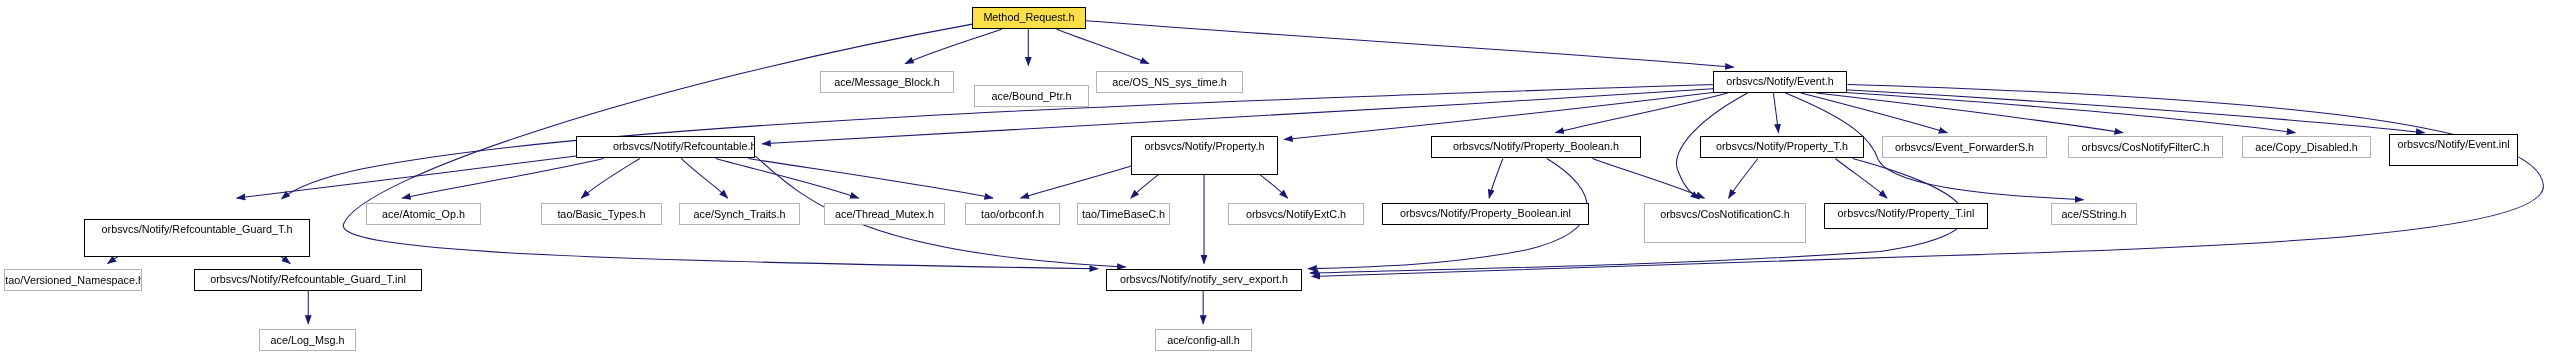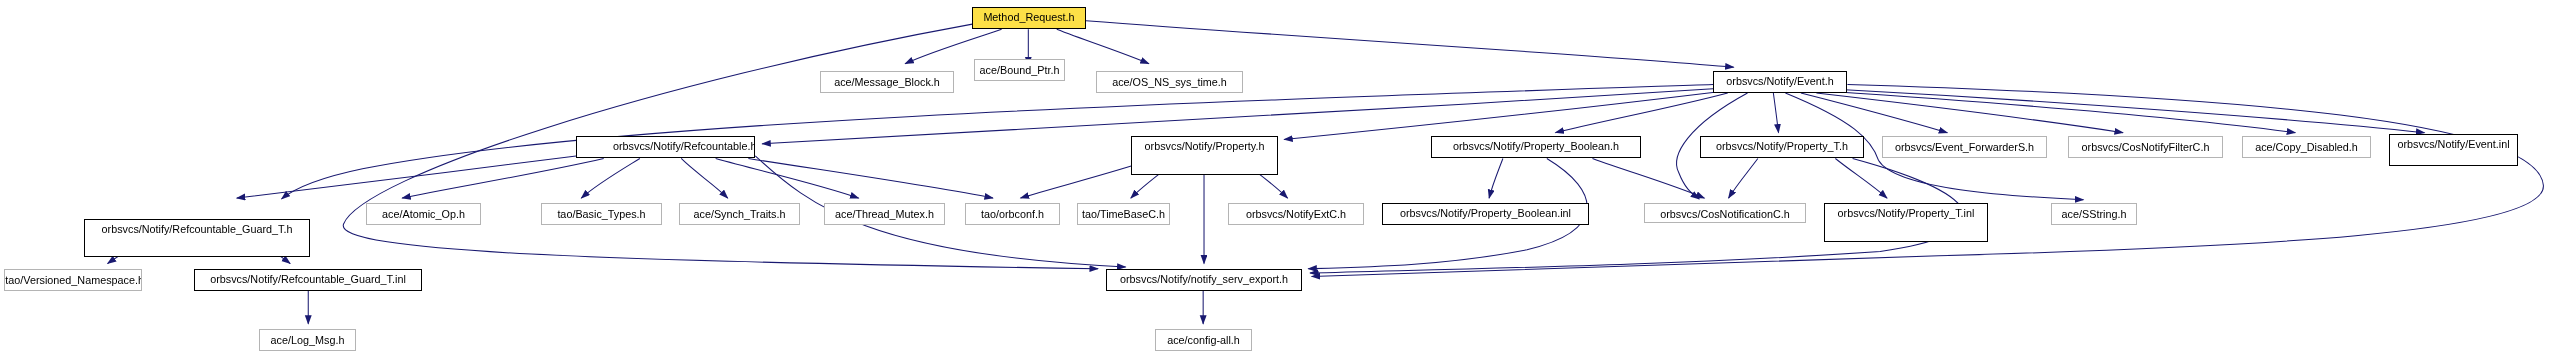--- a/index.html
+++ b/index.html
@@ -60,42 +60,42 @@
         <path d="M2150,184 C2312,228 2322,272 2182,292 C1950,308 1700,312 1520,317" class="edge" marker-end="url(#arrow)"></path>
         <path d="M190,262 C168,278 144,292 124,306" class="edge" marker-end="url(#arrow)"></path>
         <path d="M276,262 C296,278 318,292 336,306" class="edge" marker-end="url(#arrow)"></path>
         <path d="M357,338 L357,376" class="edge" marker-end="url(#arrow)"></path>
         <path d="M1396,338 L1396,376" class="edge" marker-end="url(#arrow)"></path>
       </g>
   </svg>
   <div id="nodes">
       <div class="node current" style="left: 972px; top: 6.9px; width: 114px; height: 22.4px;">Method_Request.h</div>
       <div class="node external" style="left: 820px; top: 71px; width: 134px; height: 22.4px;">ace/Message_Block.h</div>
-      <div class="node external" style="left: 974px; top: 59px; width: 91px; height: 22.4px;">ace/Bound_Ptr.h</div>
+      <div class="node external" style="left: 974px; top: 85px; width: 115px; height: 22.4px;">ace/Bound_Ptr.h</div>
       <div class="node external" style="left: 1096px; top: 71px; width: 147px; height: 22.4px;">ace/OS_NS_sys_time.h</div>
       <div class="node internal" style="left: 1713px; top: 71px; width: 134px; height: 22.4px;">orbsvcs/Notify/Event.h</div>
       <div class="node internal" style="left: 576px; top: 136px; width: 179px; height: 22.4px; padding-left: 36px;">orbsvcs/Notify/Refcountable.h</div>
       <div class="node internal" style="left: 1131px; top: 136px; width: 147px; height: 39px;">orbsvcs/Notify/Property.h</div>
       <div class="node internal" style="left: 1431px; top: 136px; width: 210px; height: 22.4px;">orbsvcs/Notify/Property_Boolean.h</div>
       <div class="node internal" style="left: 1700px; top: 136px; width: 164px; height: 22.4px;">orbsvcs/Notify/Property_T.h</div>
       <div class="node external" style="left: 1882px; top: 136px; width: 165px; height: 22.4px;">orbsvcs/Event_ForwarderS.h</div>
       <div class="node external" style="left: 2068px; top: 136px; width: 155px; height: 22.4px;">orbsvcs/CosNotifyFilterC.h</div>
       <div class="node external" style="left: 2242px; top: 136px; width: 129px; height: 22.4px;">ace/Copy_Disabled.h</div>
       <div class="node internal" style="left: 2389px; top: 134px; width: 129px; height: 32px;">orbsvcs/Notify/Event.inl</div>
       <div class="node internal" style="left: 84px; top: 219px; width: 226px; height: 38px;">orbsvcs/Notify/Refcountable_Guard_T.h</div>
       <div class="node external" style="left: 366px; top: 203px; width: 115px; height: 22.4px;">ace/Atomic_Op.h</div>
       <div class="node external" style="left: 541px; top: 203px; width: 121px; height: 22.4px;">tao/Basic_Types.h</div>
       <div class="node external" style="left: 679px; top: 203px; width: 121px; height: 22.4px;">ace/Synch_Traits.h</div>
       <div class="node external" style="left: 824px; top: 203px; width: 121px; height: 22.4px;">ace/Thread_Mutex.h</div>
       <div class="node external" style="left: 965px; top: 203px; width: 95px; height: 22.4px;">tao/orbconf.h</div>
       <div class="node external" style="left: 1077px; top: 203px; width: 93px; height: 22.4px;">tao/TimeBaseC.h</div>
       <div class="node external" style="left: 1228px; top: 203px; width: 136px; height: 22.4px;">orbsvcs/NotifyExtC.h</div>
       <div class="node internal" style="left: 1382px; top: 203px; width: 207px; height: 22.4px;">orbsvcs/Notify/Property_Boolean.inl</div>
-      <div class="node external" style="left: 1644px; top: 203px; width: 162px; height: 20px;">orbsvcs/CosNotificationC.h</div>
-      <div class="node internal" style="left: 1824px; top: 203px; width: 164px; height: 39px;">orbsvcs/Notify/Property_T.inl</div>
+      <div class="node external" style="left: 1644px; top: 203px; width: 162px; height: 40px;">orbsvcs/CosNotificationC.h</div>
+      <div class="node internal" style="left: 1824px; top: 203px; width: 164px; height: 26px;">orbsvcs/Notify/Property_T.inl</div>
       <div class="node external" style="left: 2051px; top: 203px; width: 86px; height: 22.4px;">ace/SString.h</div>
       <div class="node external" style="left: 4.3px; top: 269px; width: 138px; height: 22.4px;">tao/Versioned_Namespace.h</div>
       <div class="node internal" style="left: 194px; top: 269px; width: 228px; height: 22.4px;">orbsvcs/Notify/Refcountable_Guard_T.inl</div>
       <div class="node internal" style="left: 1106px; top: 269px; width: 196px; height: 22.4px;">orbsvcs/Notify/notify_serv_export.h</div>
       <div class="node external" style="left: 259px; top: 329px; width: 97px; height: 22.4px;">ace/Log_Msg.h</div>
       <div class="node external" style="left: 1155px; top: 329px; width: 97px; height: 22.4px;">ace/config-all.h</div>
     </div>
 </div>
 
 

